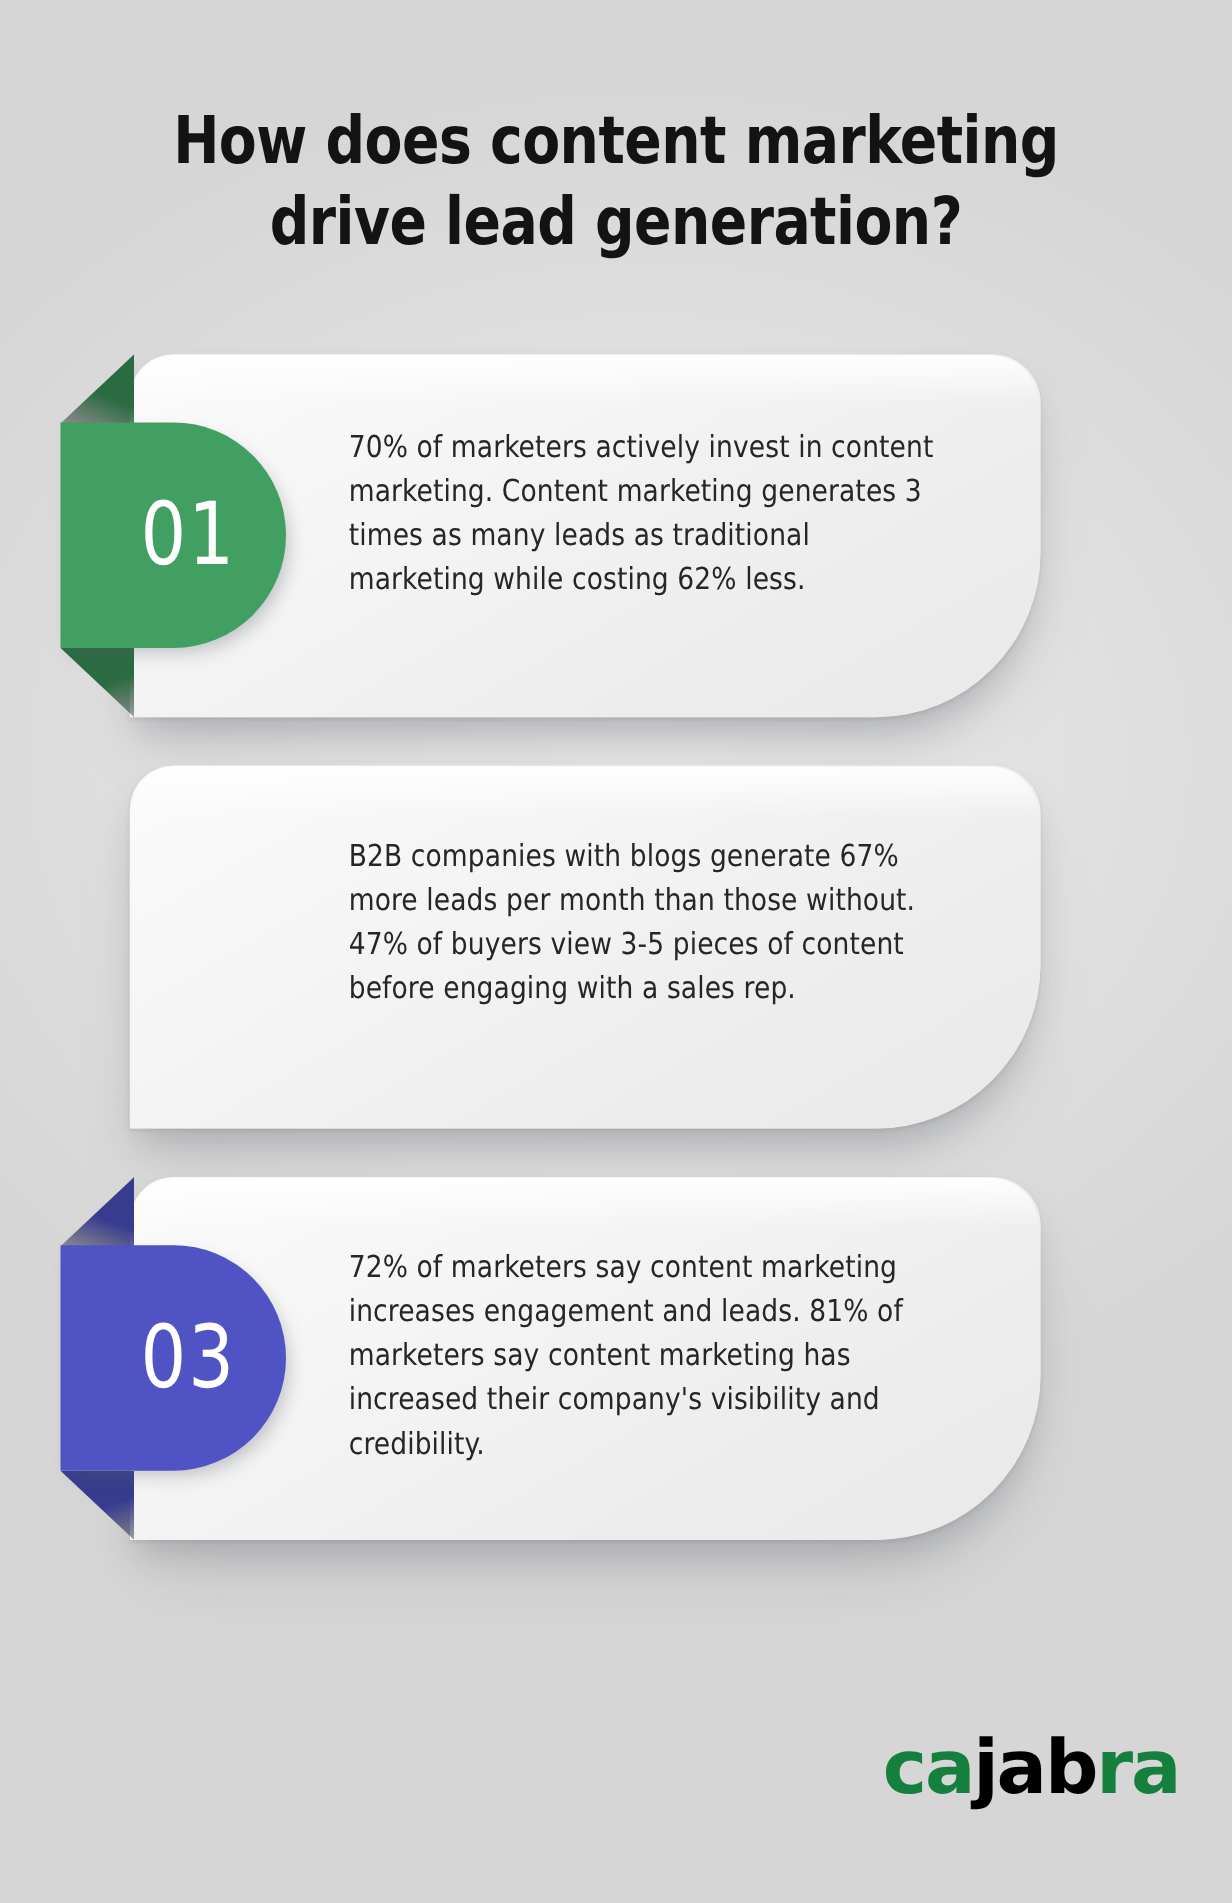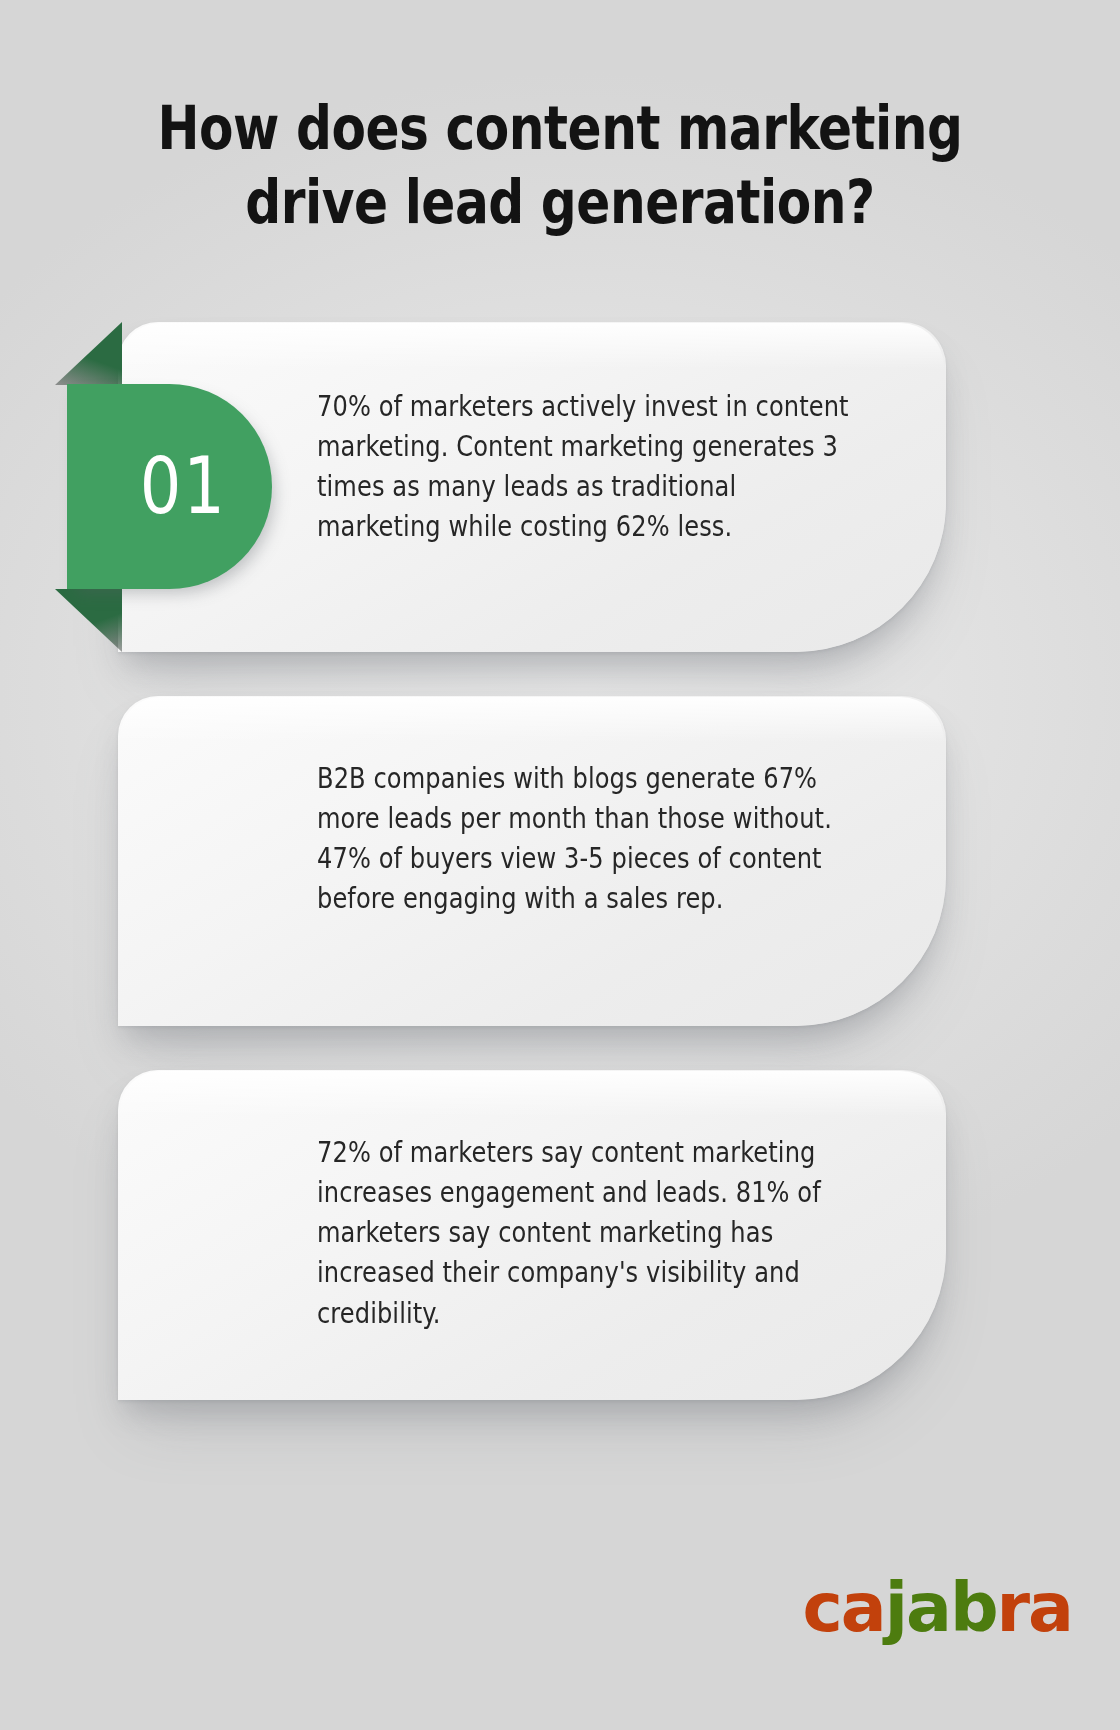--- a/index.html
+++ b/index.html
@@ -113,21 +113,21 @@
     left:0;
     top:205px;
     width:67px;
     height:63px;
     clip-path:polygon(100% 0, 0 0, 100% 100%);
   }
 
   
   .badge {
     position:absolute;
-    left:12px; top:0;
+    left:0; top:0;
     width:205px;
     height:205px;
     border-radius:0 104px 104px 0;
     display:flex;
     align-items:center;
     justify-content:center;
     box-shadow:6px 8px 16px -4px rgba(90,95,100,0.35);
   }
 
   .badge-num {
@@ -164,22 +164,22 @@
     right:48px;
     bottom:88px;
     font-family:"DejaVu Sans","Liberation Sans", sans-serif;
     font-weight:700;
     font-size:68px;
     letter-spacing:-2.0px;
     line-height:1;
     white-space:nowrap;
     user-select:none;
   }
-  #logo .lt-a { color:#c2410c; }
-  #logo .lt-b { color:#4d7c0f; }
+  #logo .lt-a { color:#15803d; }
+  #logo .lt-b { color:#000000; }
 </style>
 </head>
 <body>
 
 <div id="canvas"></div>
 
 <h1 id="title">
   <span>How does content marketing</span><br>
   <span>drive lead generation?</span>
 </h1>
@@ -203,20 +203,27 @@
   <section class="row row-2">
     <div class="card"></div>
 
 
     <p class="body-text">B2B companies with blogs generate 67% more leads per month than those without. 47% of buyers view 3-5 pieces of content before engaging with a sales rep.</p>
   </section>
 
   <section class="row row-3">
     <div class="card"></div>
 
+    <div class="badge-wrap">
+      <div class="fold-top" style="background: linear-gradient(200deg, rgb(55, 60, 143) 0%, rgb(55, 60, 143) 55%, rgba(0, 0, 0, 0.35) 100%);"></div>
+      <div class="fold-bot" style="background: linear-gradient(160deg, rgb(55, 60, 143) 0%, rgb(55, 60, 143) 55%, rgba(0, 0, 0, 0.35) 100%);"></div>
+      <div class="badge" style="background: rgb(79, 83, 196);">
+        <span class="badge-num">03</span>
+      </div>
+    </div>
 
     <p class="body-text">72% of marketers say content marketing increases engagement and leads. 81% of marketers say content marketing has increased their company's visibility and credibility.</p>
   </section>
 
 </div>
 
 <div id="logo">
   <span class="lt-a">ca</span><span class="lt-b">jab</span><span class="lt-a">ra</span>
 </div>
 

